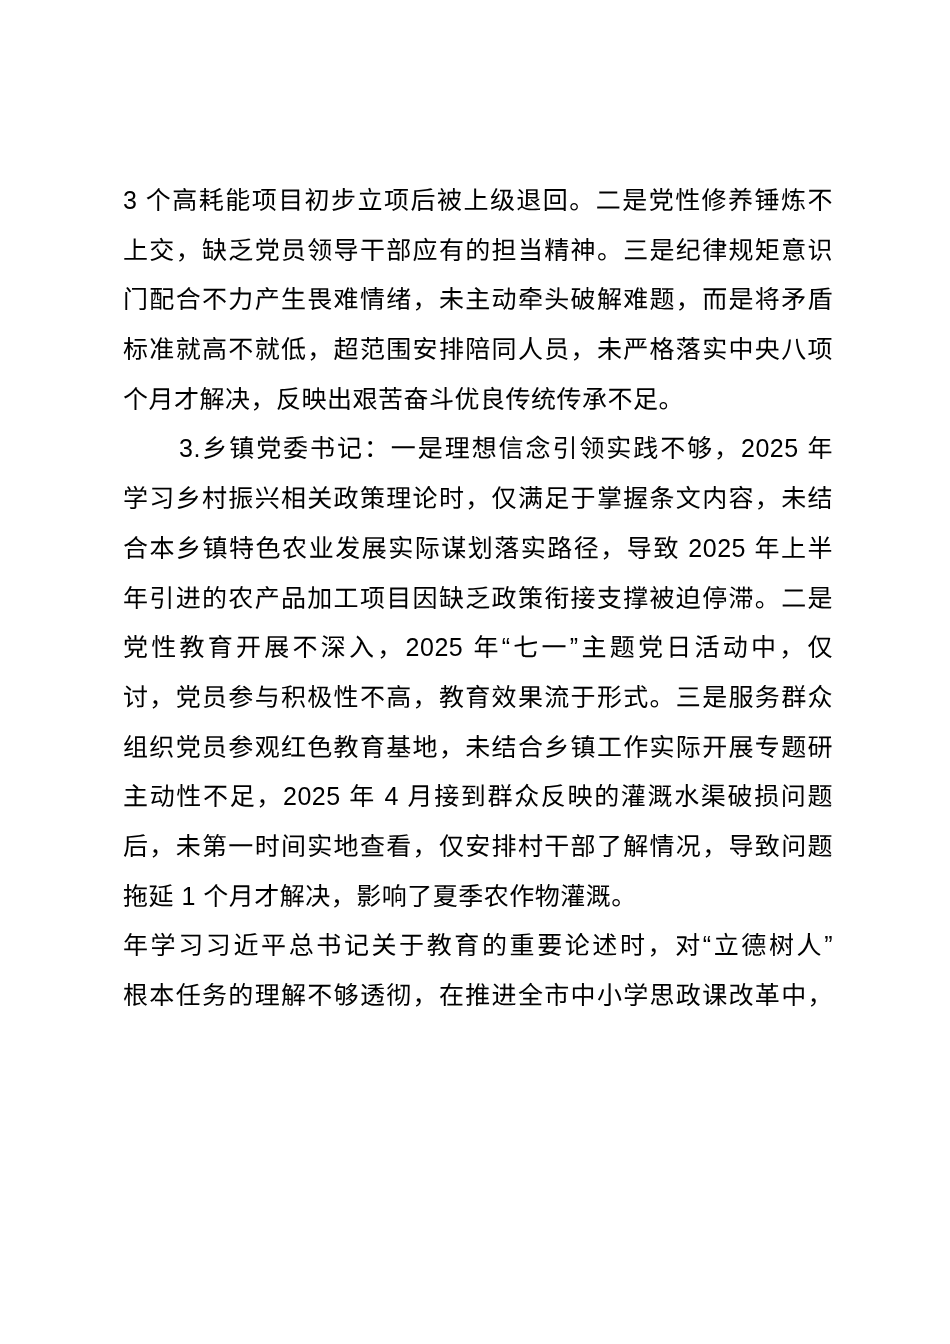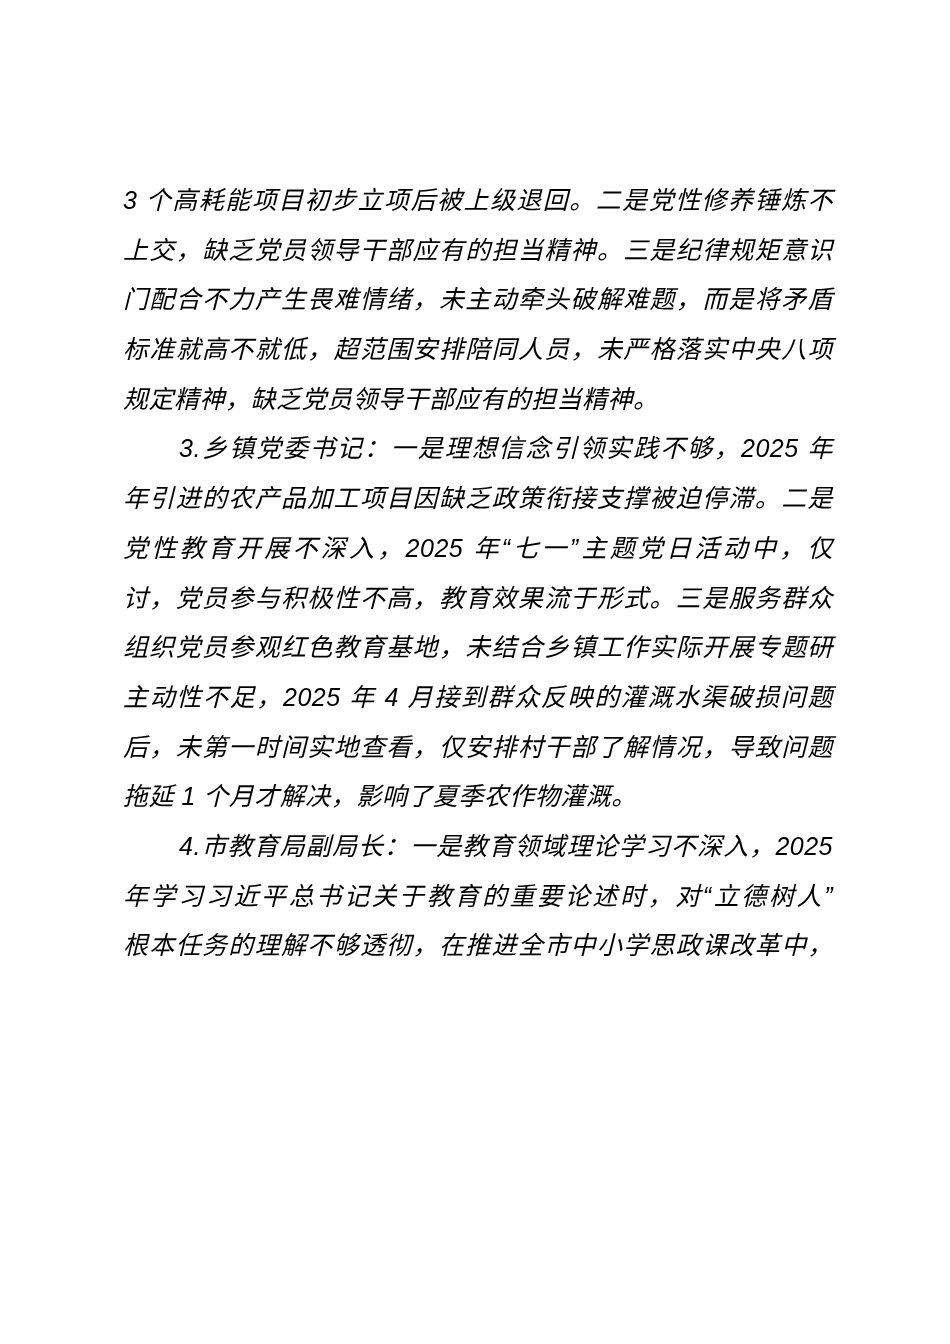--- a/index.html
+++ b/index.html
@@ -7,21 +7,20 @@
     padding: 0;
     background: #ffffff;
   }
   .page {
     position: relative;
     width: 862px;
     height: 1344px;
     background: #ffffff;
     overflow: hidden;
     font-family: "Liberation Sans", "DejaVu Sans", sans-serif;
-    font-style: italic;
   }
   .text-block {
     position: absolute;
     left: 123px;
     top: 176px;
     width: 710px;
   }
   .line {
     font-size: 25px;
     line-height: 49.7px;
@@ -42,31 +41,32 @@
 </head>
 <body>
 
 <div class="page">
   <div class="text-block" id="doc-body">
       <div>
         <div class="line">3 个高耗能项目初步立项后被上级退回。二是党性修养锤炼不</div>
         <div class="line">上交，缺乏党员领导干部应有的担当精神。三是纪律规矩意识</div>
         <div class="line">门配合不力产生畏难情绪，未主动牵头破解难题，而是将矛盾</div>
         <div class="line">标准就高不就低，超范围安排陪同人员，未严格落实中央八项</div>
-        <div class="line para-end">规定精神，缺乏党员领导干部应有的担当精神。</div>
+        <div class="line para-end">个月才解决，反映出艰苦奋斗优良传统传承不足。</div>
       </div>
       <div>
         <div class="line indent">3.乡镇党委书记：一是理想信念引领实践不够，2025 年</div>
+        <div class="line">学习乡村振兴相关政策理论时，仅满足于掌握条文内容，未结</div>
+        <div class="line">合本乡镇特色农业发展实际谋划落实路径，导致 2025 年上半</div>
         <div class="line">年引进的农产品加工项目因缺乏政策衔接支撑被迫停滞。二是</div>
         <div class="line">党性教育开展不深入，2025 年“七一”主题党日活动中，仅</div>
         <div class="line">讨，党员参与积极性不高，教育效果流于形式。三是服务群众</div>
         <div class="line">组织党员参观红色教育基地，未结合乡镇工作实际开展专题研</div>
         <div class="line">主动性不足，2025 年 4 月接到群众反映的灌溉水渠破损问题</div>
         <div class="line">后，未第一时间实地查看，仅安排村干部了解情况，导致问题</div>
         <div class="line para-end">拖延 1 个月才解决，影响了夏季农作物灌溉。</div>
       </div>
       <div>
-        <div class="line indent">4.市教育局副局长：一是教育领域理论学习不深入，2025</div>
         <div class="line">年学习习近平总书记关于教育的重要论述时，对“立德树人”</div>
         <div class="line">根本任务的理解不够透彻，在推进全市中小学思政课改革中，</div>
       </div>
     </div>
 </div>
 
 </body></html>

